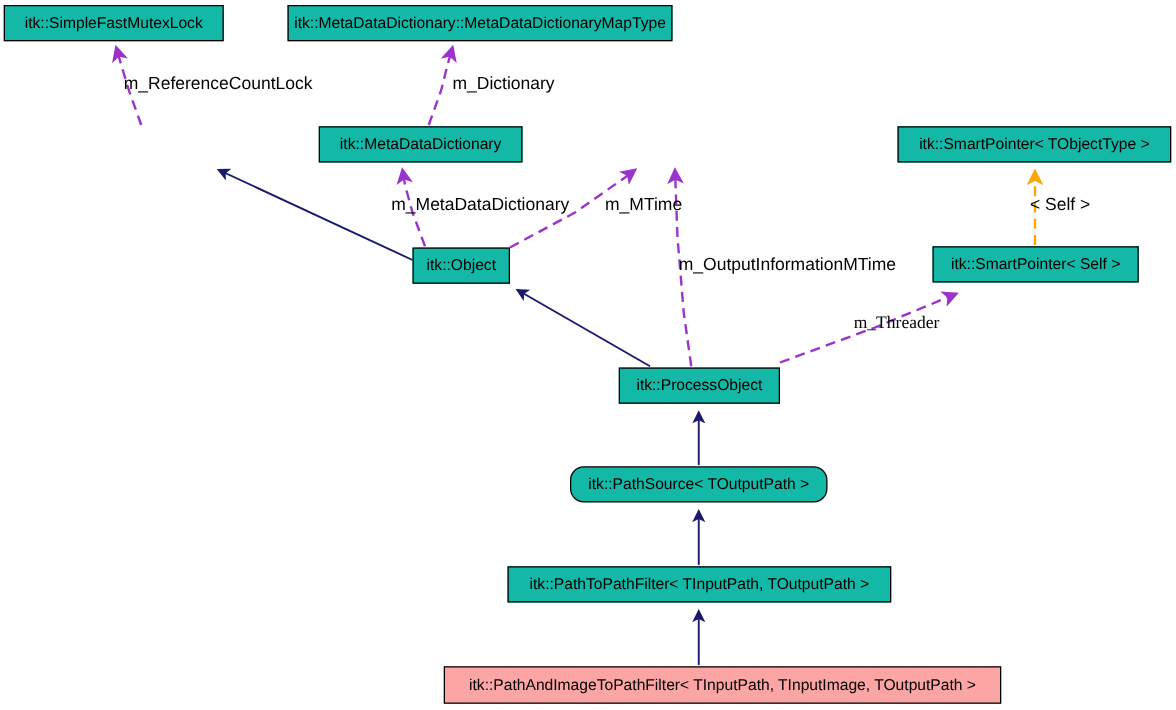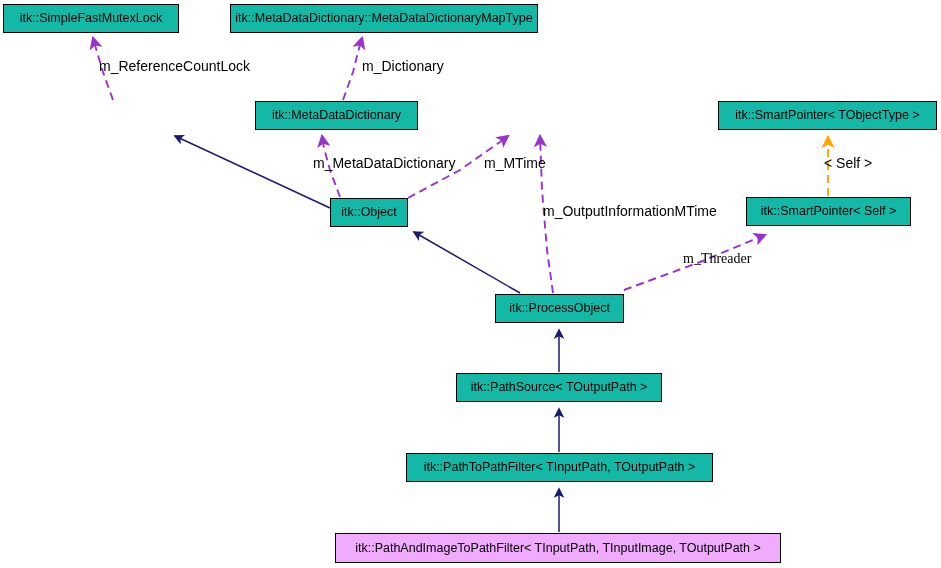--- a/index.html
+++ b/index.html
@@ -33,22 +33,23 @@
     font-size: 12.5px;
     line-height: 1;
     display: flex;
     align-items: center;
     justify-content: center;
     white-space: nowrap;
     letter-spacing: 0px;
     z-index: 3;
   }
   .node.highlight {
-    background: #f0abfc;
+    background: #fca5a5;
     border: 1px solid #000000;
+    margin-left: 20px;
   }
   .node-inner {
     pointer-events: none;
   }
   .edge-label {
     position: absolute;
     font-size: 14px;
     line-height: 1;
     color: #000000;
     white-space: nowrap;
@@ -146,21 +147,21 @@
   </div>
 
   <div class="node" style="left:746px; top:197px; width:165px; height:29px;">
     <span class="node-inner">itk::SmartPointer&lt; Self &gt;</span>
   </div>
 
   <div class="node" style="left:495px; top:294px; width:129px; height:29px;">
     <span class="node-inner">itk::ProcessObject</span>
   </div>
 
-  <div class="node" style="left:456px; top:373px; width:206px; height:29px;">
+  <div class="node" style="left:456px; top:373px; width:206px; height:29px;border-radius:11px;">
     <span class="node-inner">itk::PathSource&lt; TOutputPath &gt;</span>
   </div>
 
   <div class="node" style="left:406px; top:453px; width:307px; height:29px;">
     <span class="node-inner">itk::PathToPathFilter&lt; TInputPath, TOutputPath &gt;</span>
   </div>
 
   <div class="node highlight" style="left:335px; top:533px; width:446px; height:30px;">
     <span class="node-inner">itk::PathAndImageToPathFilter&lt; TInputPath, TInputImage, TOutputPath &gt;</span>
   </div>

